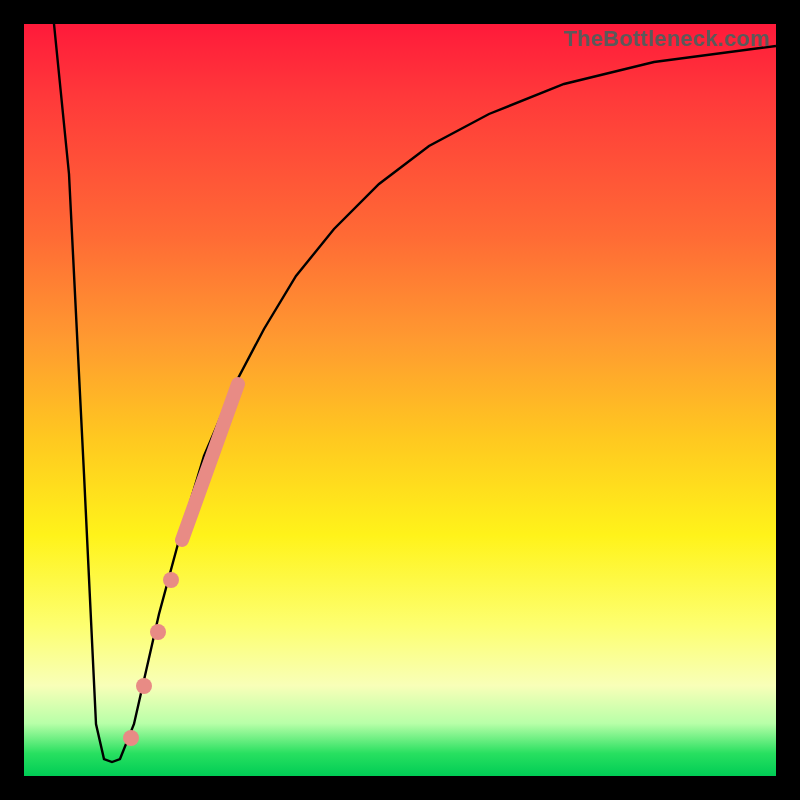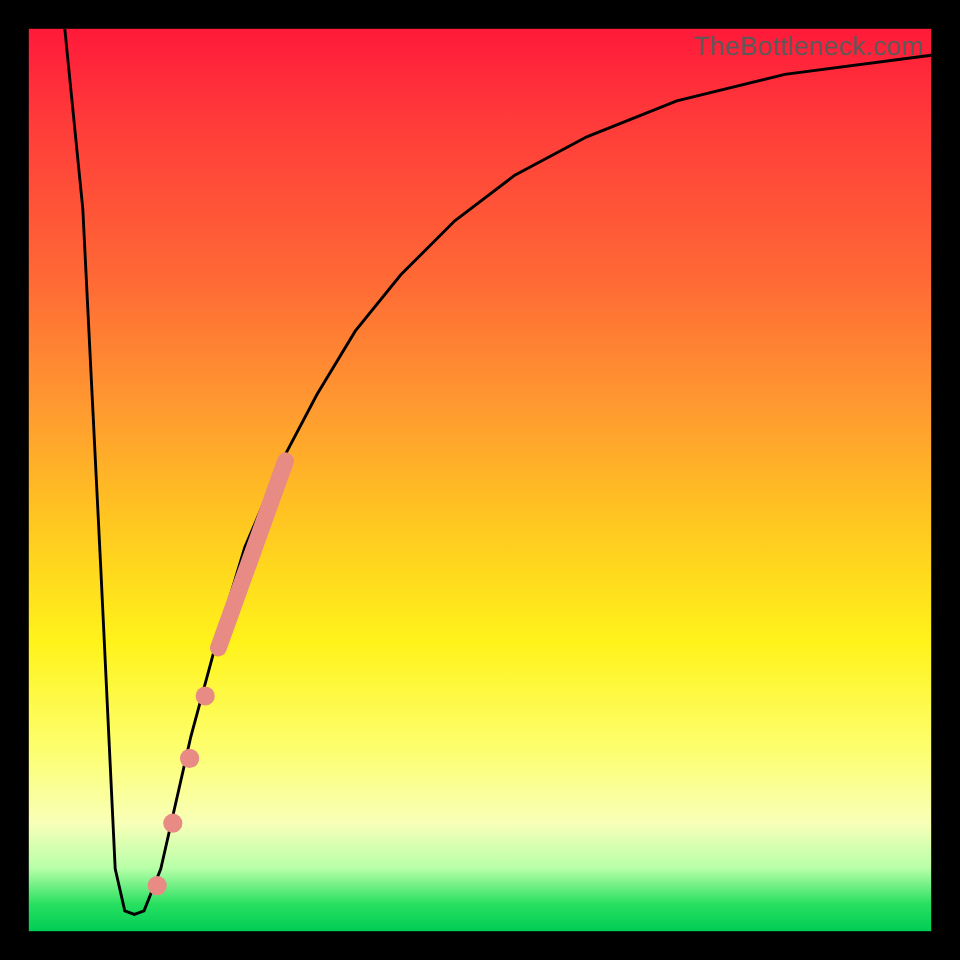--- a/index.html
+++ b/index.html
@@ -38,21 +38,21 @@
       #28e060 97%,
       #00cc55 100%
     );
   }
   .watermark {
     position: absolute;
     top: 2px;
     right: 6px;
     color: #5a5a5a;
     font-size: 22px;
-    font-weight: 400;
+    font-weight: 700;
     letter-spacing: 0.2px;
     user-select: none;
   }
   svg.overlay {
     position: absolute;
     left: 0;
     top: 0;
     width: 752px;
     height: 752px;
   }

